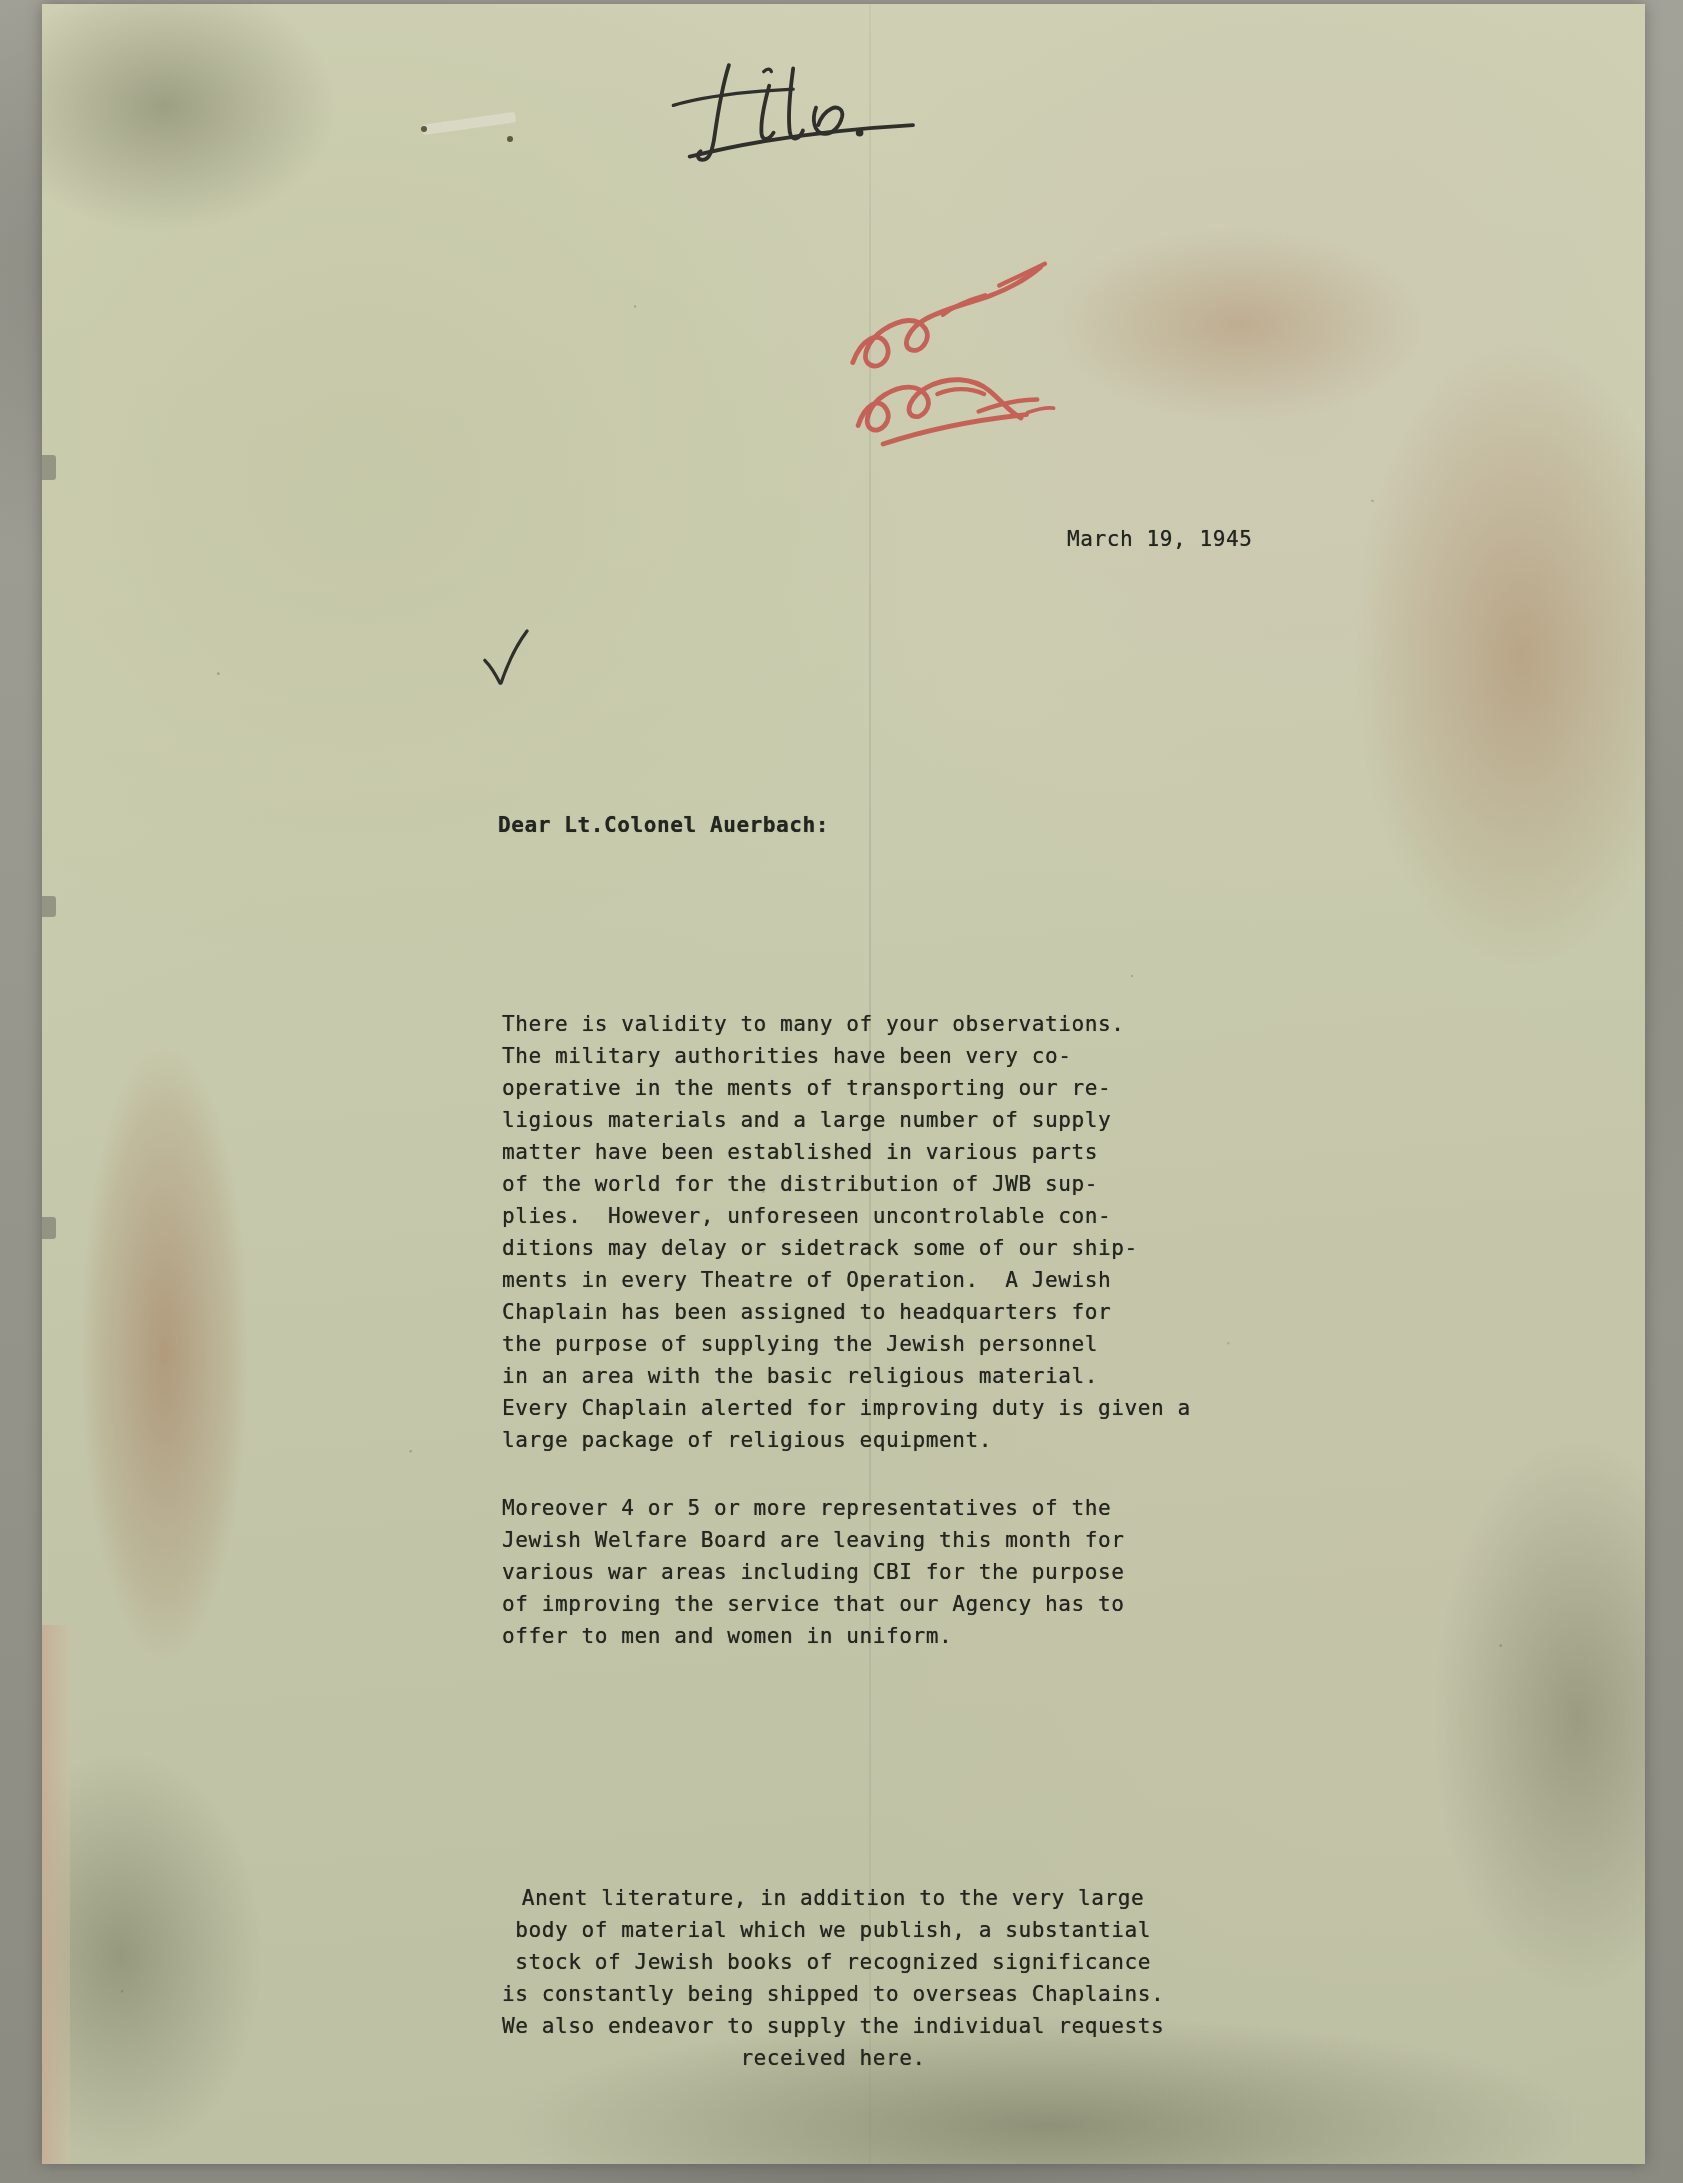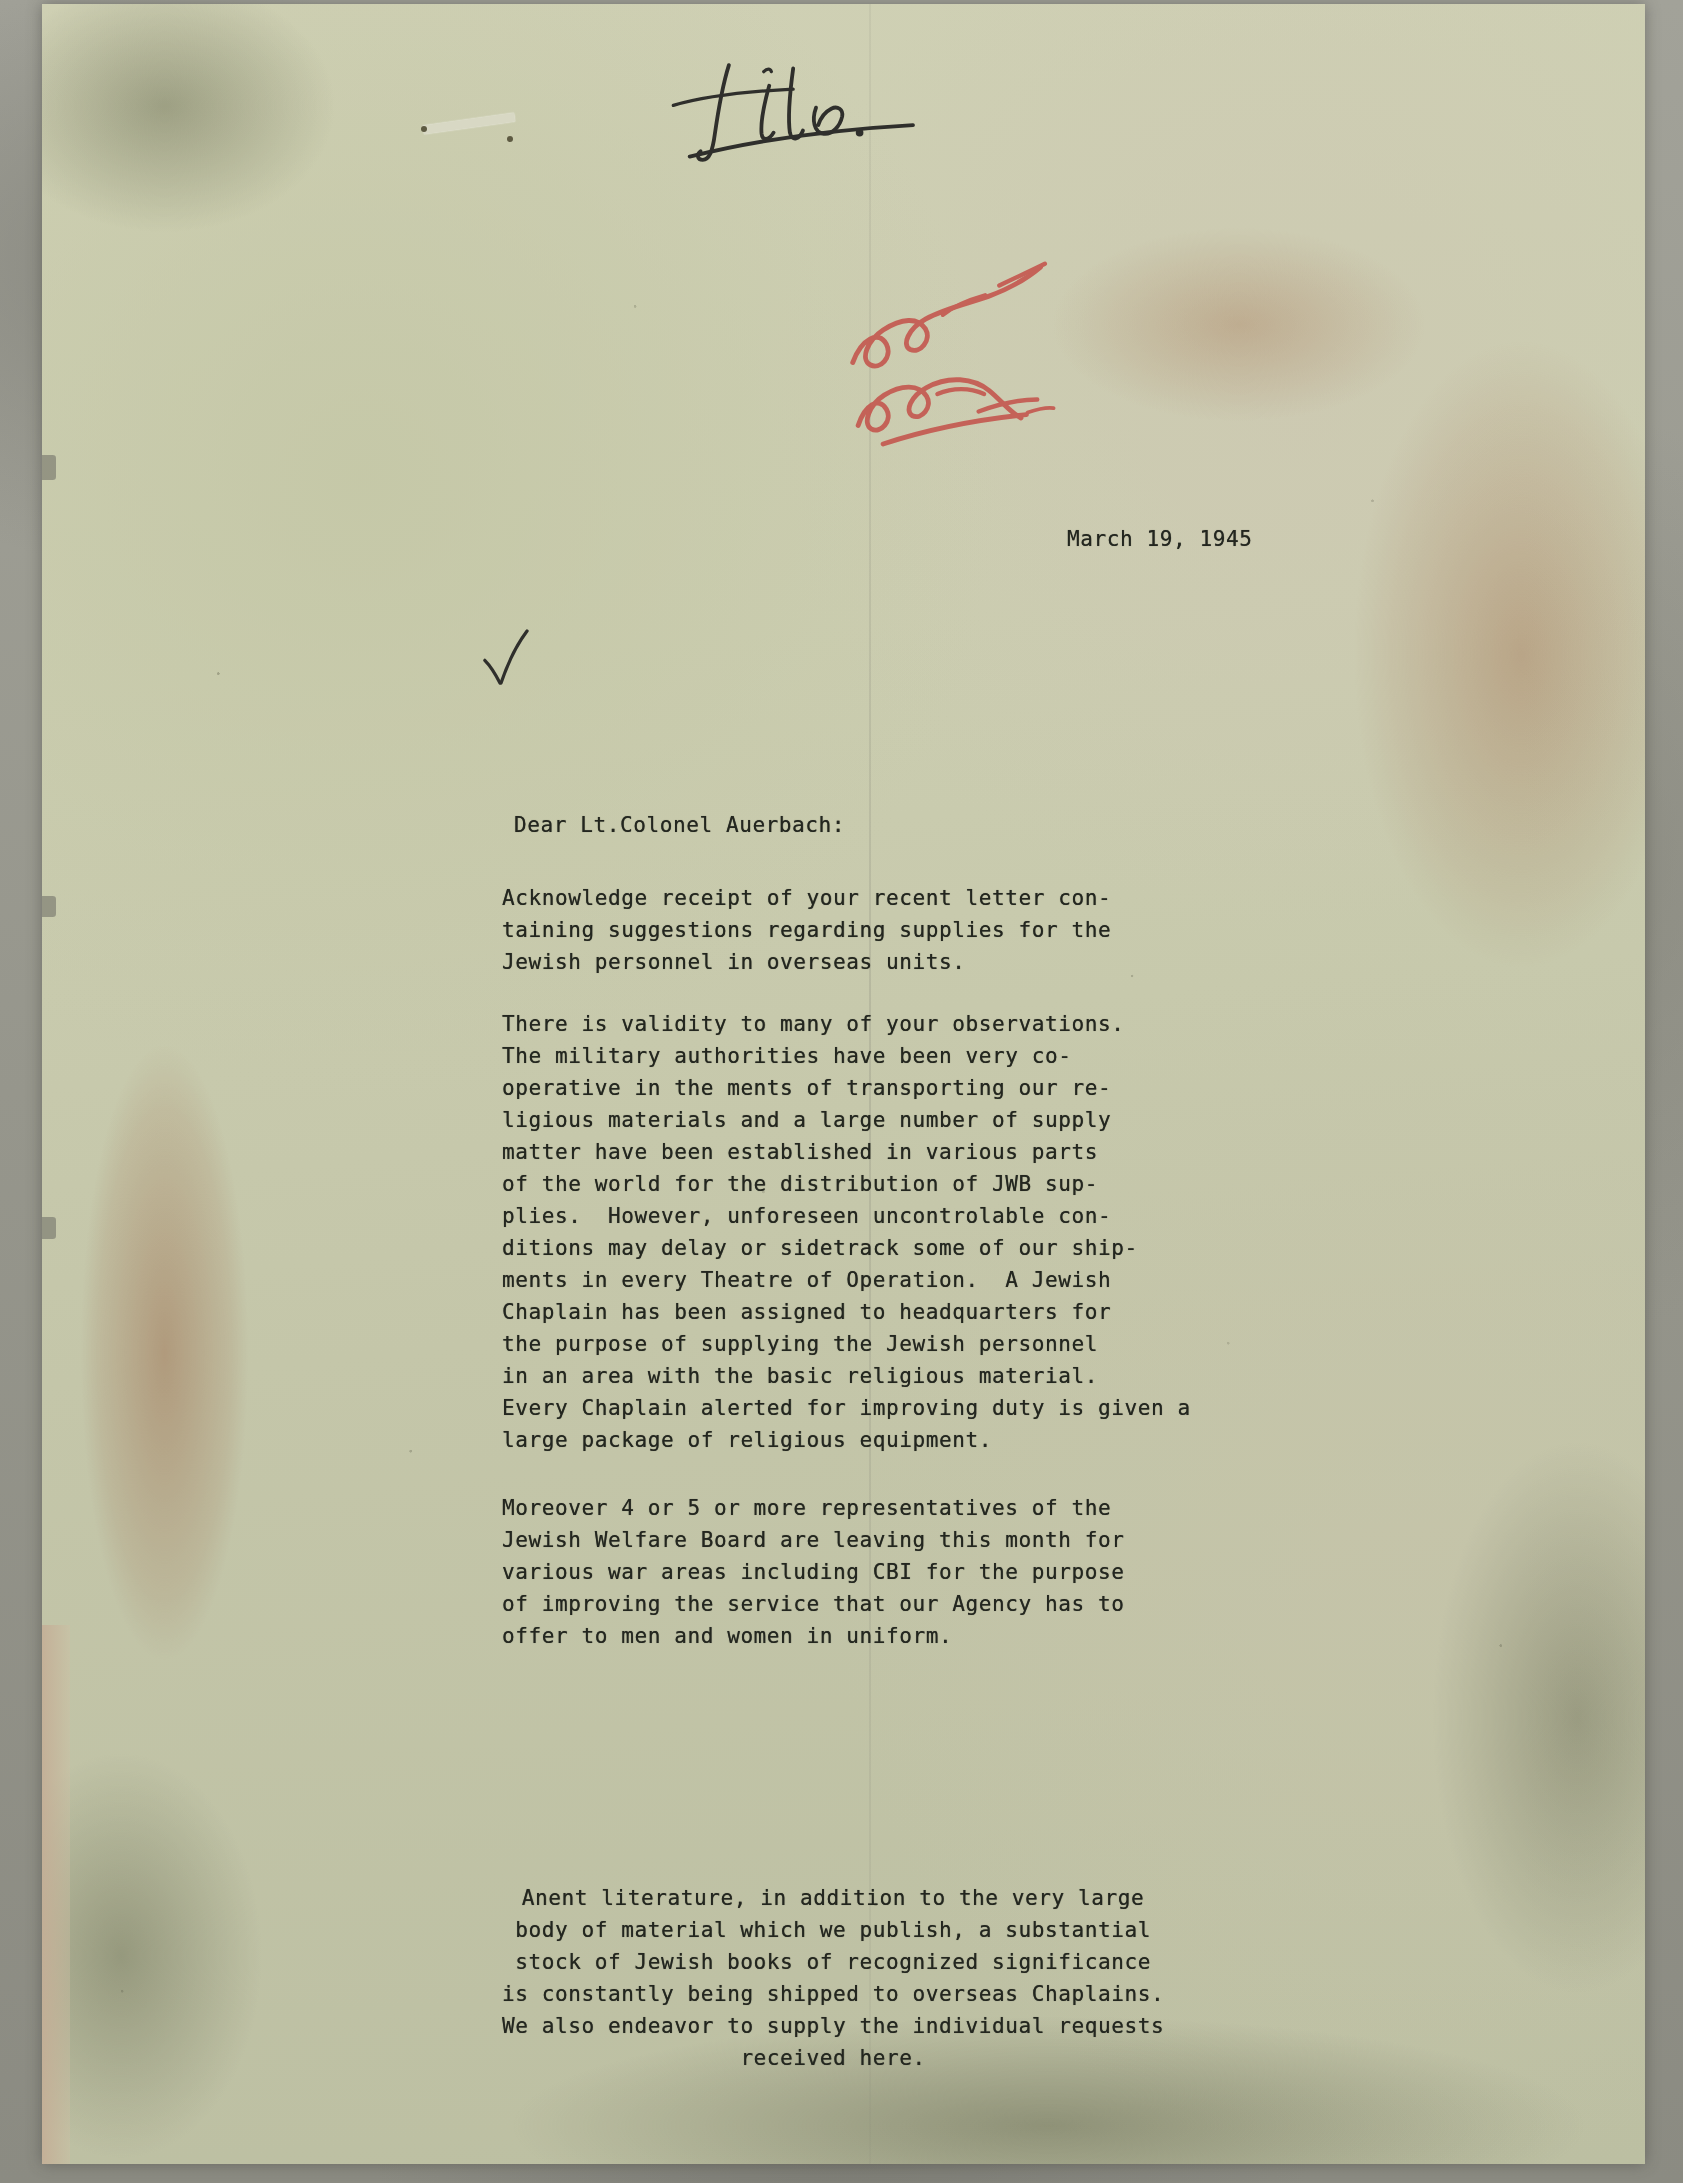--- a/index.html
+++ b/index.html
@@ -155,21 +155,21 @@
     font-size: 21px;
     line-height: 32px;
     letter-spacing: 0.6px;
     white-space: pre;
     text-shadow:
       0 0 0.8px rgba(35,38,31,0.55),
       0.3px 0.2px 0.4px rgba(35,38,31,0.35);
   }
   .date { left: 1025px; top: 519px; }
   .addr { left: 460px; top: 642px; }
-  .salut { left: 472px; top: 805px; font-weight: normal; }
+  .salut { left: 456px; top: 805px; font-weight: bold; }
   .p1 { left: 460px; top: 878px; }
   .p2 { left: 460px; top: 1004px; }
   .p3 { left: 460px; top: 1488px; }
   .p4 { left: 460px; top: 1678px; }
   .p5 { left: 460px; top: 1878px; text-align: center; }
 
   
   .tx::selection { background: transparent; }
 
   
@@ -245,23 +245,20 @@
       </svg>
     </div>
 
     <div id="typed">
 
       <div class="tx date">March 19, 1945</div>
 
 
       <div class="tx salut">Dear Lt.Colonel Auerbach:</div>
 
-      <div class="tx p1"><span>Acknowledge receipt of your recent letter con-</span>
-<span>taining suggestions regarding supplies for the</span>
-<span>Jewish personnel in overseas units.</span></div>
 
       <div class="tx p2"><span>There is validity to many of your observations.</span>
 <span>The military authorities have been very co-</span>
 <span>operative in the ments of transporting our re-</span>
 <span>ligious materials and a large number of supply</span>
 <span>matter have been established in various parts</span>
 <span>of the world for the distribution of JWB sup-</span>
 <span>plies.  However, unforeseen uncontrolable con-</span>
 <span>ditions may delay or sidetrack some of our ship-</span>
 <span>ments in every Theatre of Operation.  A Jewish</span>

